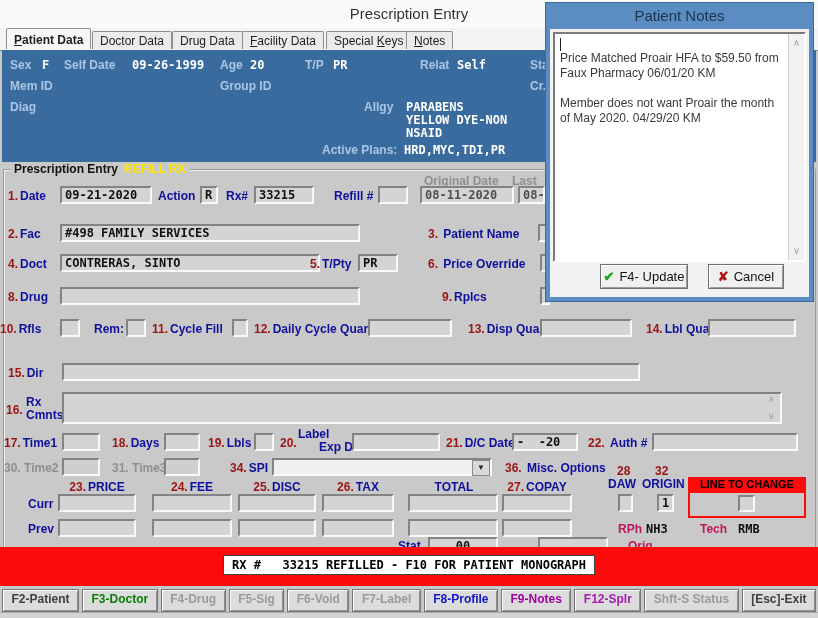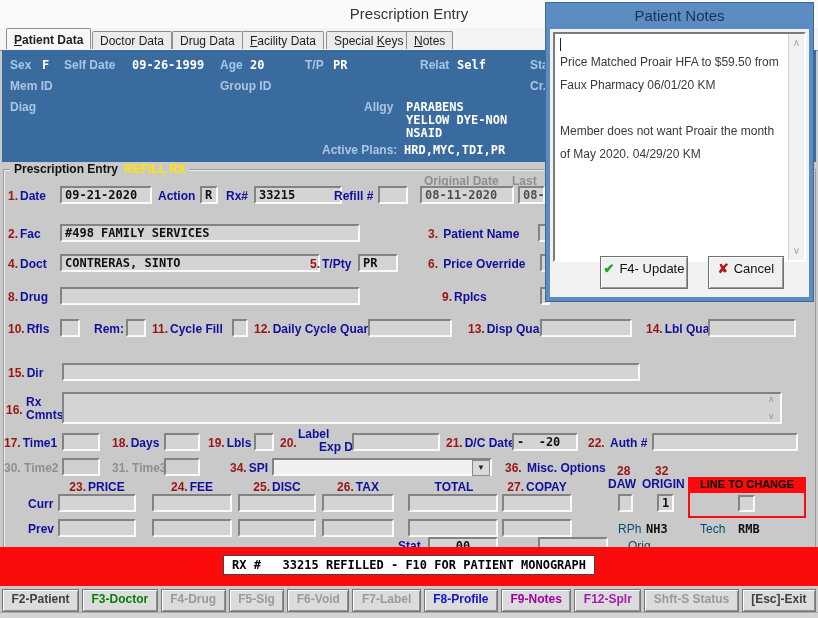--- a/index.html
+++ b/index.html
@@ -44,21 +44,21 @@
          border-top:2px solid #838383;border-left:2px solid #838383;
          border-bottom:2px solid #f9f9f9;border-right:2px solid #f9f9f9;}
   .combo .btn{position:absolute;right:0;top:0;width:16px;height:14px;background:#d9d9d9;
               border:1px solid #8a8a8a;text-align:center;font-size:8px;line-height:13px;color:#222;}
   
   .ph{position:absolute;text-align:center;font-weight:bold;font-size:12px;color:#0f0f9e;white-space:nowrap;}
   .ltc-strip{position:absolute;left:688px;top:477px;width:118px;height:14px;background:#fb0b0b;
              color:#000;font-weight:bold;font-size:11px;text-align:center;line-height:14px;}
   .ltc-box{position:absolute;left:688px;top:491px;width:118px;height:27px;box-sizing:border-box;
            border:2px solid #fb0b0b;}
-  .gsm{position:absolute;font-weight:normal;font-size:12px;color:#0c4a6e;white-space:nowrap;}
+  .gsm{position:absolute;font-weight:bold;font-size:12px;color:#be185d;white-space:nowrap;}
   .bsm{position:absolute;font-weight:bold;font-size:12px;color:#111;
        font-family:"DejaVu Sans Mono",monospace;white-space:nowrap;}
   
   .banner{position:absolute;left:0;top:547px;width:818px;height:39px;background:#fb0b0b;z-index:3;}
   .bannerbox{position:absolute;left:50%;top:8px;transform:translateX(-50%);background:#ffffff;
              border:1px solid #444;padding:2px 8px;font-family:"DejaVu Sans Mono",monospace;
              font-weight:bold;font-size:12px;color:#000;white-space:pre;}
   
   .fnrow{position:absolute;left:2px;top:589px;width:814px;height:22px;display:flex;gap:3px;z-index:3;}
   .fk{flex:1 1 auto;height:21px;background:#dcdcdc;border:1px solid #777;
@@ -71,28 +71,28 @@
                border-top:1px solid #aaa;}
   
   .popup{position:absolute;left:545px;top:2px;width:269px;height:300px;background:#5b8dc3;
          border:1px solid #3c699c;box-sizing:border-box;z-index:10;}
   .popup .ptitle{display:block;text-align:center;height:25px;line-height:25px;font-size:15px;
                  color:#17344f;}
   .pbody{position:absolute;left:4px;right:4px;top:26px;bottom:4px;background:#f2f2f2;}
   .ptext{position:absolute;left:3px;top:3px;right:3px;height:230px;box-sizing:border-box;
          background:#ffffff;border-top:2px solid #7b7b7b;border-left:2px solid #7b7b7b;
          border-bottom:2px solid #fff;border-right:2px solid #fff;overflow:hidden;}
-  .ptext .txt{margin:17px 20px 0 5px;font-size:12px;line-height:23px;color:#3a3a3a;
+  .ptext .txt{margin:17px 20px 0 5px;font-size:12px;line-height:15px;color:#3a3a3a;
               white-space:pre-wrap;}
   .caret{position:absolute;left:5px;top:4px;width:1px;height:13px;background:#222;}
   .pscroll{position:absolute;right:0;top:0;width:15px;height:100%;background:#f1f1f1;
            border-left:1px solid #d0d0d0;}
   .pscroll .sa{position:absolute;left:0;width:100%;text-align:center;color:#a8a8a8;
                font-size:10px;line-height:12px;}
-  .pbtn{position:absolute;height:33px;box-sizing:border-box;background:#f0f0f0;
+  .pbtn{position:absolute;height:25px;box-sizing:border-box;background:#f0f0f0;
         border:1px solid #707070;box-shadow:inset 1px 1px 0 #fff,inset -1px -1px 0 #9a9a9a;
         font-size:13px;color:#111;text-align:center;line-height:23px;white-space:nowrap;cursor:default;}
   .ck{color:#1ea51e;font-weight:bold;margin-right:5px;}
   .xk{color:#b01818;font-weight:bold;margin-right:5px;}
 </style>
 </head>
 <body>
 
 <div class="app">
 
@@ -136,21 +136,21 @@
   <div class="groupbox"></div>
   <div class="grouplabel">
     <span>Prescription Entry</span><span class="refill">REFILL RX</span>
   </div>
 
   <span class="l" style="left:8px;top:189px;"><span class="n">1.</span><span>Date</span></span>
   <div class="f" style="left:60px;top:186px;width:92px;">09-21-2020</div>
   <span class="l" style="left:158px;top:189px;">Action</span>
   <div class="f" style="left:200px;top:186px;width:18px;">R</div>
   <span class="l" style="left:226px;top:189px;">Rx#</span>
-  <div class="f" style="left:254px;top:186px;width:88px;">33215</div>
+  <div class="f" style="left:254px;top:186px;width:60px;">33215</div>
   <span class="l" style="left:334px;top:189px;">Refill #</span>
   <div class="f" style="left:378px;top:186px;width:30px;"></div>
   <span class="gl" style="left:424px;top:174px;">Original Date</span>
   <div class="f gray" style="left:420px;top:186px;width:94px;">08-11-2020</div>
   <span class="gl" style="left:512px;top:174px;">Last</span>
   <div class="f gray" style="left:518px;top:186px;width:27px;">08-</div>
 
   <span class="l" style="left:8px;top:227px;"><span class="n">2.</span><span>Fac</span></span>
   <div class="f" style="left:60px;top:224px;width:300px;">#498 FAMILY SERVICES</div>
   <span class="l" style="left:428px;top:227px;"><span class="n">3.</span>&nbsp;<span>Patient Name</span></span>
@@ -161,21 +161,21 @@
   <span class="l" style="left:310px;top:257px;"><span class="n">5.</span><span>T/Pty</span></span>
   <div class="f" style="left:358px;top:254px;width:40px;">PR</div>
   <span class="l" style="left:428px;top:257px;"><span class="n">6.</span>&nbsp;<span>Price Override</span></span>
   <div class="f" style="left:540px;top:254px;width:10px;"></div>
 
   <span class="l" style="left:8px;top:290px;"><span class="n">8.</span><span>Drug</span></span>
   <div class="f" style="left:60px;top:287px;width:300px;"></div>
   <span class="l" style="left:442px;top:290px;"><span class="n">9.</span><span>Rplcs</span></span>
   <div class="f" style="left:540px;top:287px;width:10px;"></div>
 
-  <span class="l" style="left:8px;top:322px;"><span class="n">10.</span><span>Rfls</span></span>
+  <span class="l" style="left:0;top:322px;"><span class="n">10.</span><span>Rfls</span></span>
   <div class="f" style="left:60px;top:319px;width:20px;"></div>
   <span class="l" style="left:94px;top:322px;">Rem:</span>
   <div class="f" style="left:126px;top:319px;width:20px;"></div>
   <span class="l" style="left:152px;top:322px;"><span class="n">11.</span><span>Cycle Fill</span></span>
   <div class="f" style="left:232px;top:319px;width:16px;"></div>
   <span class="l" style="left:254px;top:322px;"><span class="n">12.</span><span>Daily Cycle Quan</span></span>
   <div class="f" style="left:368px;top:319px;width:84px;"></div>
   <span class="l" style="left:468px;top:322px;"><span class="n">13.</span><span>Disp Quan</span></span>
   <div class="f" style="left:540px;top:319px;width:92px;"></div>
   <span class="l" style="left:646px;top:322px;"><span class="n">14.</span><span>Lbl Quan</span></span>

